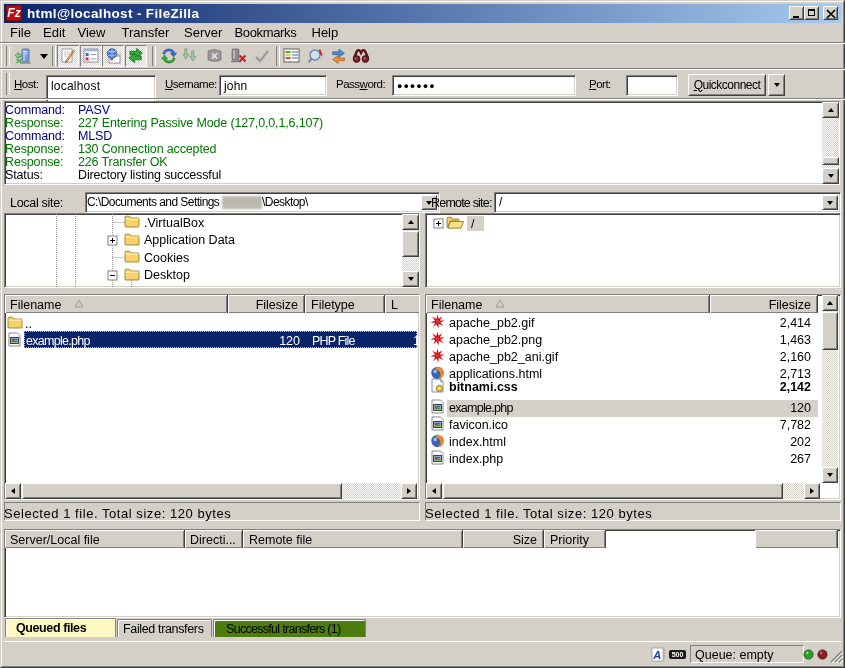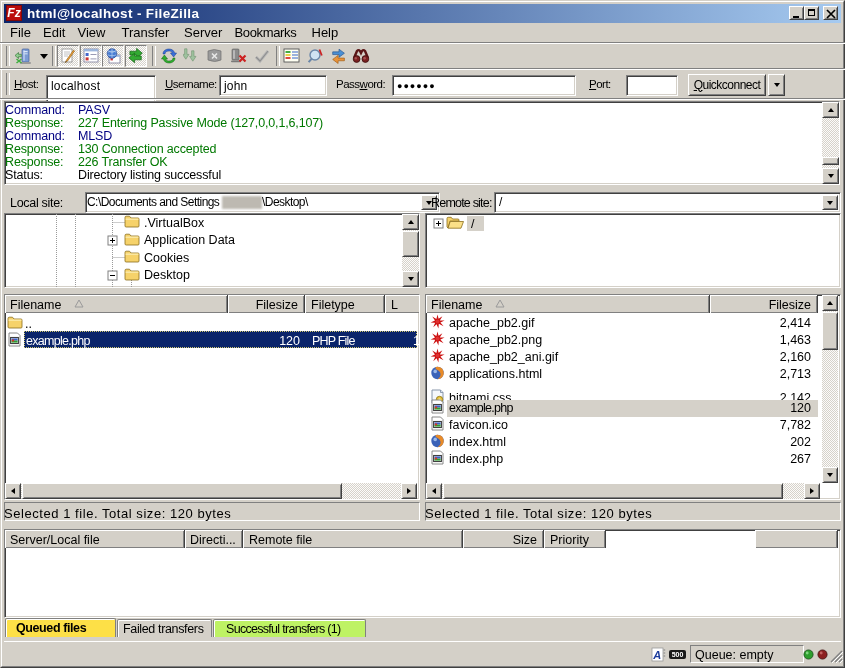--- a/index.html
+++ b/index.html
@@ -405,21 +405,21 @@
       <span class="rnm">apache_pb2_ani.gif</span>
       <span class="rsz">2,160</span>
     </div>
   <div class="rrow" style="top:70px;">
       <svg class="ric" width="15" height="16" viewBox="0 0 15 16">
         <use href="#ffox"></use>
       </svg>
       <span class="rnm">applications.html</span>
       <span class="rsz">2,713</span>
     </div>
-  <div class="rrow" style="top:94px;">
+  <div class="rrow" style="top:83px;font-weight:bold;">
       <svg class="ric" width="15" height="16" viewBox="0 0 15 16">
         <use href="#cssfile"></use>
       </svg>
       <span class="rnm">bitnami.css</span>
       <span class="rsz">2,142</span>
     </div>
   <div class="rrow" style="top:104px;">
       <div class="abs" style="left:21px;top:1px;width:371px;height:17px;background:#d5d1c9;"></div>
       <svg class="ric" width="15" height="16" viewBox="0 0 15 16">
         <use href="#imgfile"></use>
@@ -486,27 +486,27 @@
         <span class="lab" style="right:6px;top:3px;">Size</span>
       </div>
     <div class="hdrcell" style="left:539px;width:62px;">
         <span class="lab" style="left:6px;top:3px;">Priority</span>
       </div>
     <div class="hdrcell" style="left:750px;width:83px;"></div>
   </div>
 </div>
 
 <div class="abs" id="qtabs" style="left:4px;top:618px;width:837px;height:19px;">
-  <div class="abs" style="left:1px;top:0px;width:111px;height:19px;background:#fde047;border:1px solid #808080;border-bottom:none;border-radius:2px 2px 0 0;box-shadow:inset 1px 1px 0 #fff;box-sizing:border-box;">
+  <div class="abs" style="left:1px;top:0px;width:111px;height:19px;background:#fef9c3;border:1px solid #808080;border-bottom:none;border-radius:2px 2px 0 0;box-shadow:inset 1px 1px 0 #fff;box-sizing:border-box;">
     <span class="lab" style="left:10px;top:2px;font-weight:bold;letter-spacing:-0.4px;">Queued files</span>
   </div>
   <div class="abs" style="left:113px;top:1px;width:95px;height:18px;background:#d4d0c8;border:1px solid #808080;border-bottom:none;border-radius:2px 2px 0 0;box-shadow:inset 1px 1px 0 #fff;box-sizing:border-box;">
     <span class="lab" style="left:5px;top:2px;letter-spacing:-0.35px;">Failed transfers</span>
   </div>
-  <div class="abs" style="left:209px;top:1px;width:153px;height:18px;background:#bef264;border:1px solid #808080;border-bottom:none;border-radius:2px 2px 0 0;box-shadow:inset 1px 1px 0 #fff;box-sizing:border-box;">
+  <div class="abs" style="left:209px;top:1px;width:153px;height:18px;background:#4d7c0f;border:1px solid #808080;border-bottom:none;border-radius:2px 2px 0 0;box-shadow:inset 1px 1px 0 #fff;box-sizing:border-box;">
     <span class="lab" style="left:12px;top:2px;letter-spacing:-0.7px;">Successful transfers (1)</span>
   </div>
 </div>
 
 <div class="abs" id="statusbar" style="left:4px;top:641px;width:837px;height:23px;border-top:1px solid #fff;">
   <svg class="abs" style="left:647px;top:5px;" width="15" height="15" viewBox="0 0 15 15">
     <rect x="1" y="1" width="11" height="13" fill="#fff" stroke="#9a9a9a" stroke-width="0.8"></rect>
     <text x="2.2" y="11.5" font-family="Liberation Sans" font-size="11" font-weight="bold" font-style="italic" fill="#1a3a9c">A</text>
     <path d="M12.6 3 h1.6 M12.6 6 h1.6 M12.6 9 h1.6" stroke="#808080" stroke-width="1"></path>
   </svg>

